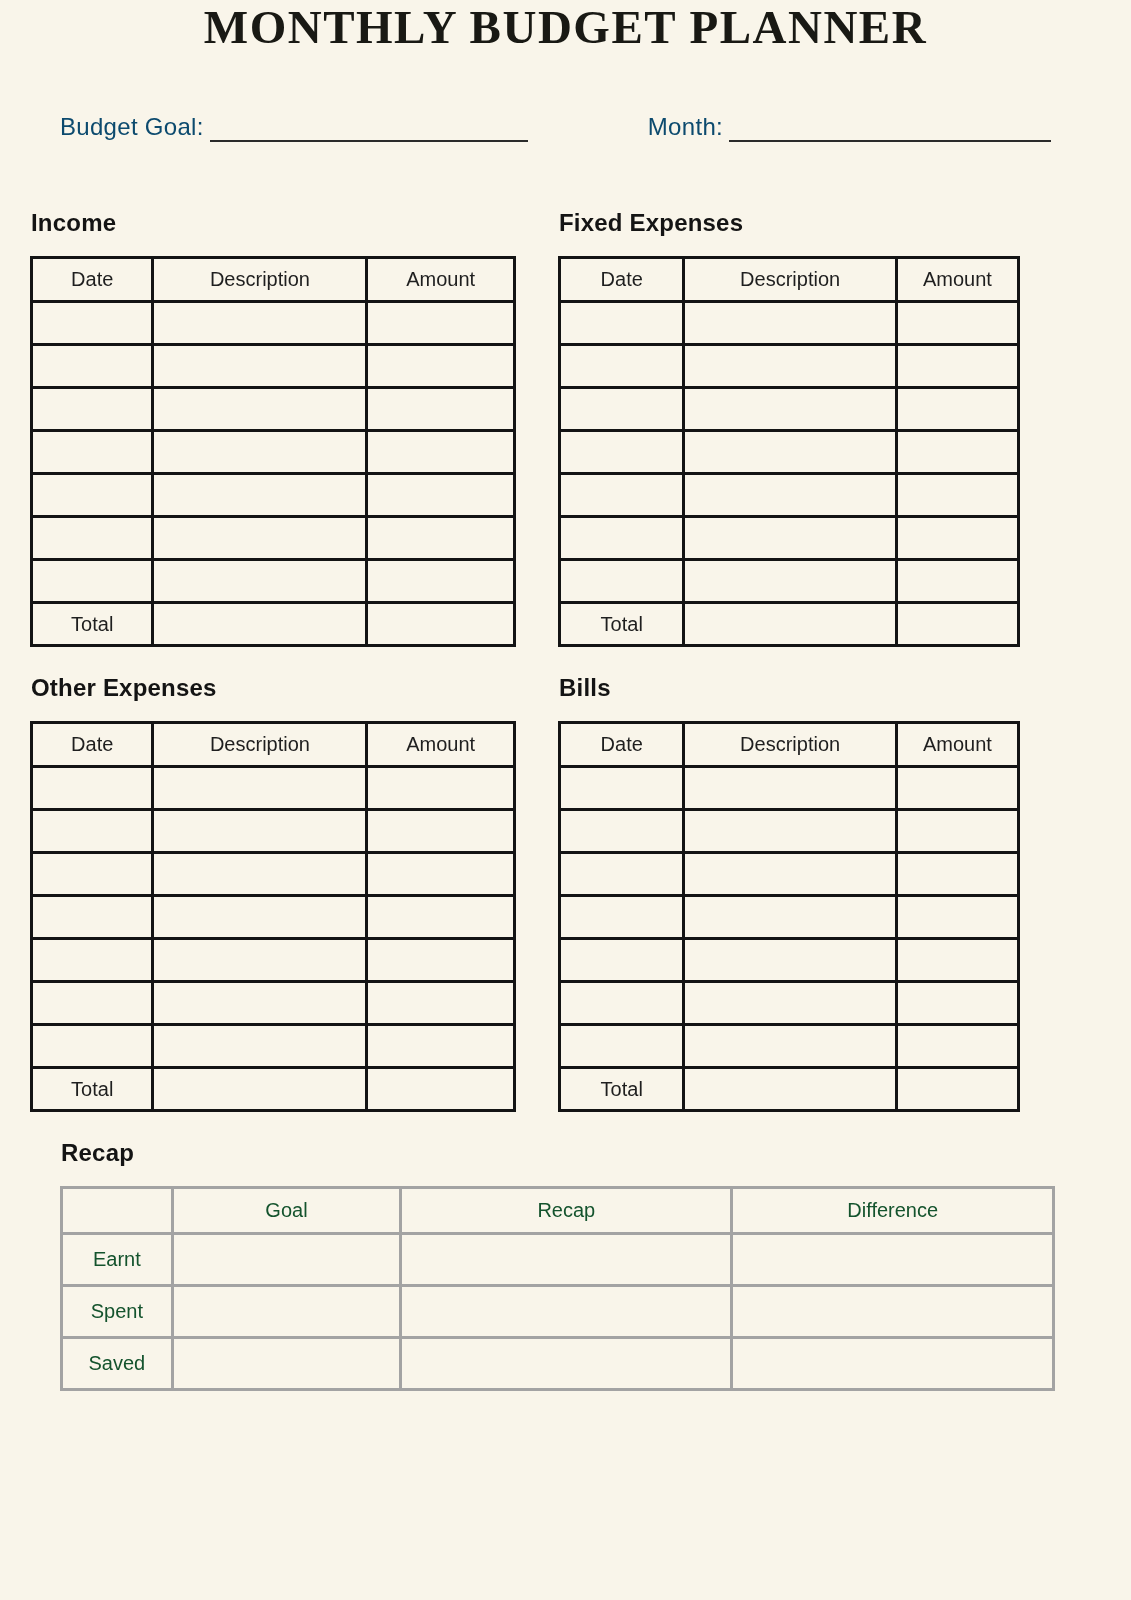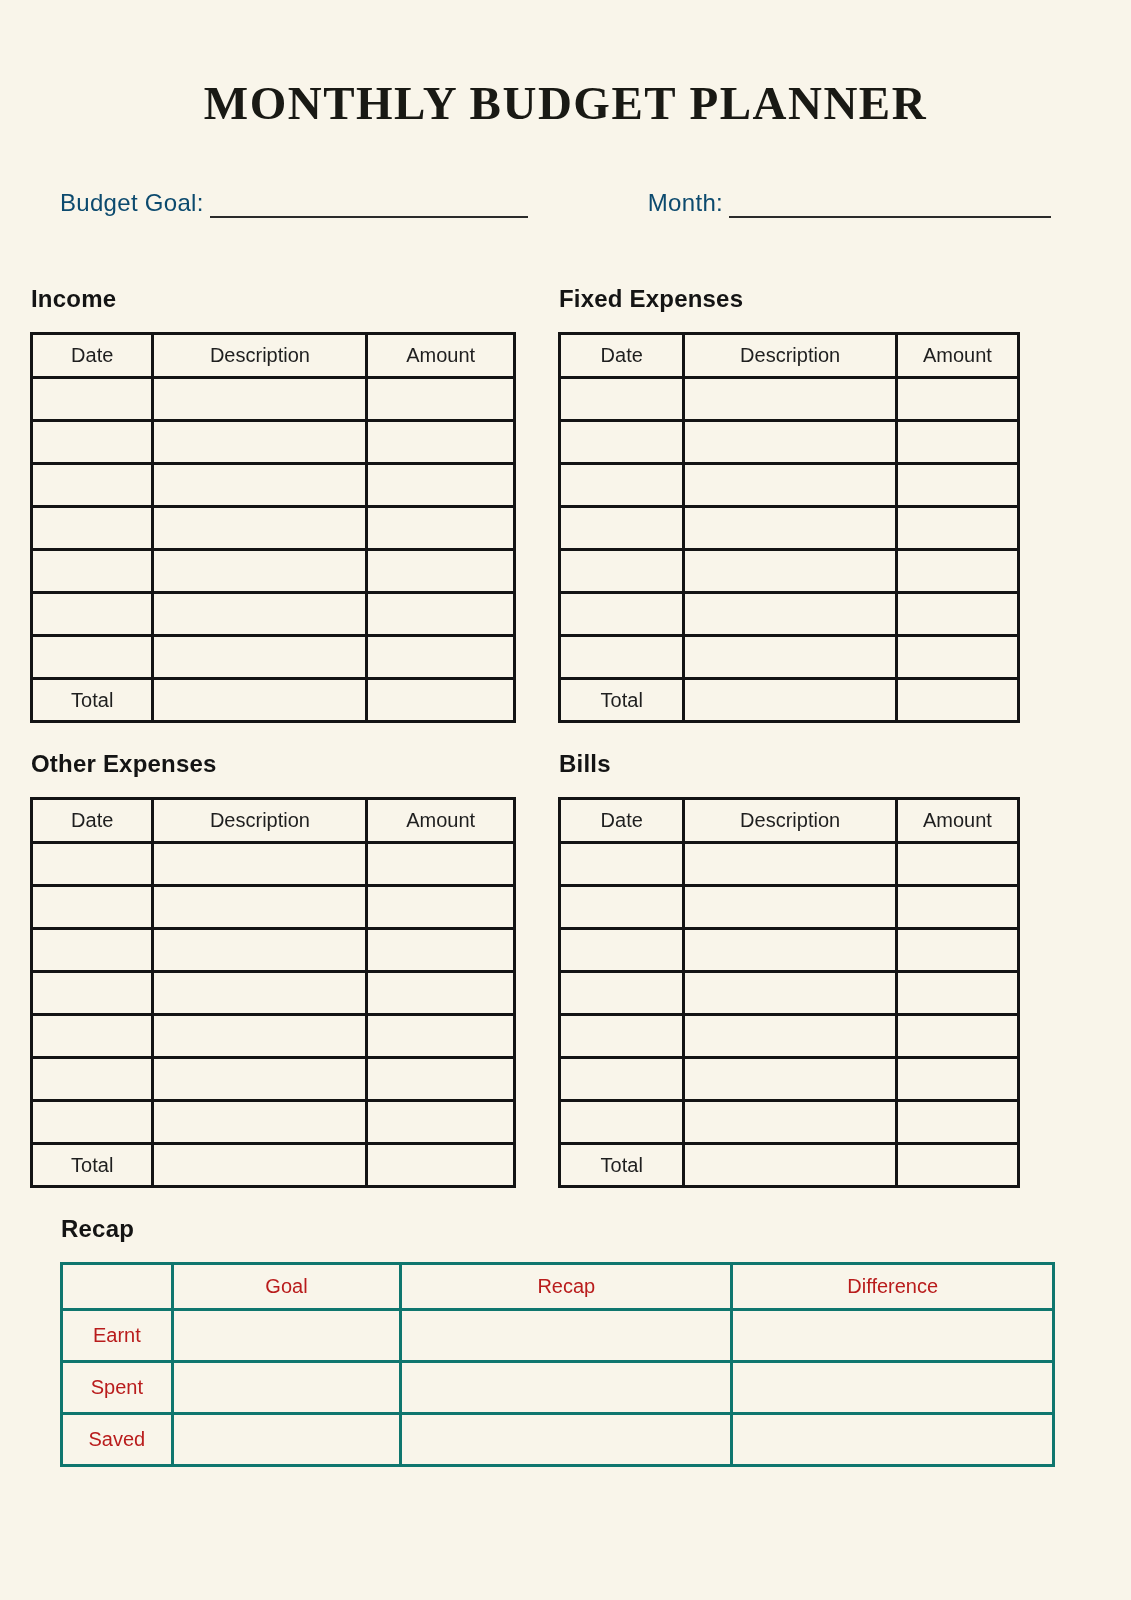--- a/index.html
+++ b/index.html
@@ -6,21 +6,21 @@
   .page{
     width:1131px;height:1600px;box-sizing:border-box;overflow:hidden;
     background:#F9F5EA;color:#1A1A1A;
     font-family:"Liberation Sans",sans-serif;
     position:relative;
   }
   .doc-title{
     font-family:"Liberation Serif","DejaVu Serif",serif;
     font-size:47px;font-weight:600;letter-spacing:1.5px;
     color:#191914;text-align:center;
-    margin:0;padding-top:76px;line-height:1.15;
+    margin:0;line-height:1.15;
   }
   .fields{
     display:flex;justify-content:space-between;align-items:flex-end;
     padding:0 80px 0 60px;margin-top:56px;
   }
   .field{display:flex;align-items:flex-end;}
   .field-label{font-size:24px;color:#0c4a6e;letter-spacing:.3px;line-height:1.2;}
   .field-line{
     border-bottom:2px solid #2b2b2b;height:30px;margin-left:6px;
     display:inline-block;
@@ -43,22 +43,22 @@
   }
   table.budget th{height:41px;}
   table.budget td{height:40px;}
   
   .left-tbl .c-date{width:25%;} .left-tbl .c-desc{width:44.5%;} .left-tbl .c-amt{width:30.5%;}
   
   .right-tbl .c-date{width:27%;} .right-tbl .c-desc{width:46.5%;} .right-tbl .c-amt{width:26.5%;}
   .recap-section{padding-left:60px;margin-top:26px;}
   table.recap-table{width:995px;border-collapse:collapse;table-layout:fixed;}
   table.recap-table th,table.recap-table td{
-    border:3px solid #0f766e;padding:0;text-align:center;
-    font-size:20px;font-weight:400;color:#b91c1c;
+    border:3px solid #a3a3a3;padding:0;text-align:center;
+    font-size:20px;font-weight:400;color:#14532d;
   }
   table.recap-table th{height:43px;}
   table.recap-table td{height:49px;}
   .r-label{width:11%;} .r-goal{width:23%;} .r-actual{width:33.5%;} .r-diff{width:32.5%;}
   .row-label{font-size:19px;}
 </style>
 </head>
 <body>
 
 <div class="page">

